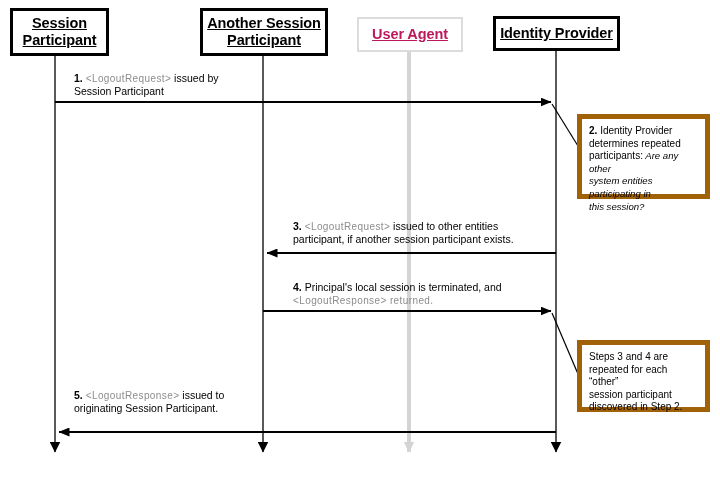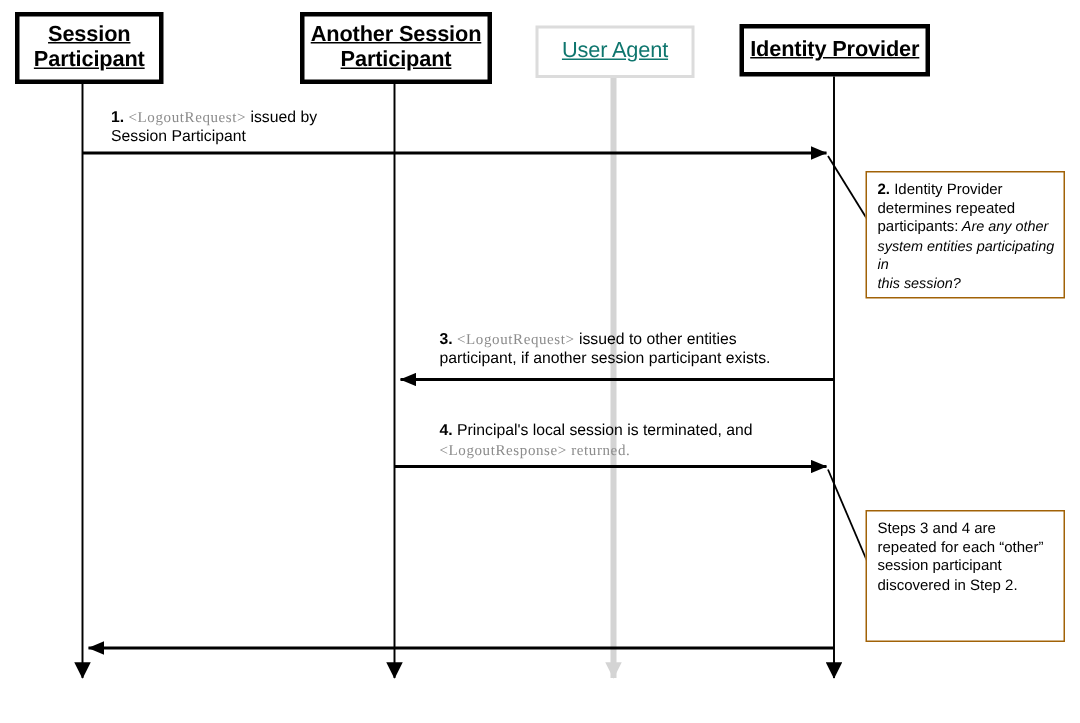--- a/index.html
+++ b/index.html
@@ -43,45 +43,45 @@
     font-size: 14.5px;
     line-height: 17px;
     color: #000000;
     text-decoration: underline;
     letter-spacing: -0.1px;
   }
   .actor-box.muted {
     border: 2px solid #dcdcdc;
   }
   .actor-box.muted .actor-label {
-    color: #0f766e;
-    font-weight: normal;
+    color: #be185d;
+    font-weight: bold;
   }
 
   
   .msg {
     position: absolute;
     font-size: 10.5px;
     line-height: 13px;
     color: #000000;
   }
   .msg .num { font-weight: bold; }
   .msg .code {
-    font-family: Liberation Serif, serif;
+    font-family: Liberation Sans, sans-serif;
     color: #8c8c8c;
     letter-spacing: 0.4px;
     font-size: 10px;
   }
 
   
   .note {
     position: absolute;
     box-sizing: border-box;
     background: #ffffff;
-    border: 1px solid #a16207;
+    border: 5px solid #a16207;
     font-size: 10px;
     line-height: 12.6px;
     color: #000000;
     padding: 6px 6px 0 7px;
   }
   .note .num { font-weight: bold; }
   .note .ital { font-style: italic; font-size: 9.6px; margin-top: 23px; }
 </style>
 </head>
 <body>
@@ -158,30 +158,35 @@
     <span class="code">&lt;LogoutRequest&gt;</span><span> issued to other entities</span><br>
     <span>participant, if another session participant exists.</span>
   </div>
 
   <div class="msg" style="left:293px; top:281px; width:280px;">
     <span class="num">4.</span>
     <span>Principal's local session is terminated, and</span><br>
     <span class="code">&lt;LogoutResponse&gt;</span><span class="code"> returned.</span>
   </div>
 
+  <div class="msg" style="left:74px; top:389px; width:260px;">
+    <span class="num">5.</span>
+    <span class="code">&lt;LogoutResponse&gt;</span><span> issued to</span><br>
+    <span>originating Session Participant.</span>
+  </div>
 
   <div class="note" style="left:577px; top:114px; width:133px; height:85px;">
     <span class="num">2.</span>
     <span>Identity Provider</span><br>
     <span>determines repeated</span><br>
     <span>participants:</span><span class="ital"> Are any other</span><br>
     <span class="ital">system entities participating in</span><br>
     <span class="ital">this session?</span>
   </div>
 
-  <div class="note" style="left:577px; top:340px; width:133px; height:88px;">
+  <div class="note" style="left:577px; top:340px; width:133px; height:72px;">
     <span>Steps 3 and 4 are</span><br>
     <span>repeated for each “other”</span><br>
     <span>session participant</span><br>
     <span>discovered in Step 2.</span>
   </div>
 
 </div>
 
 </body></html>

